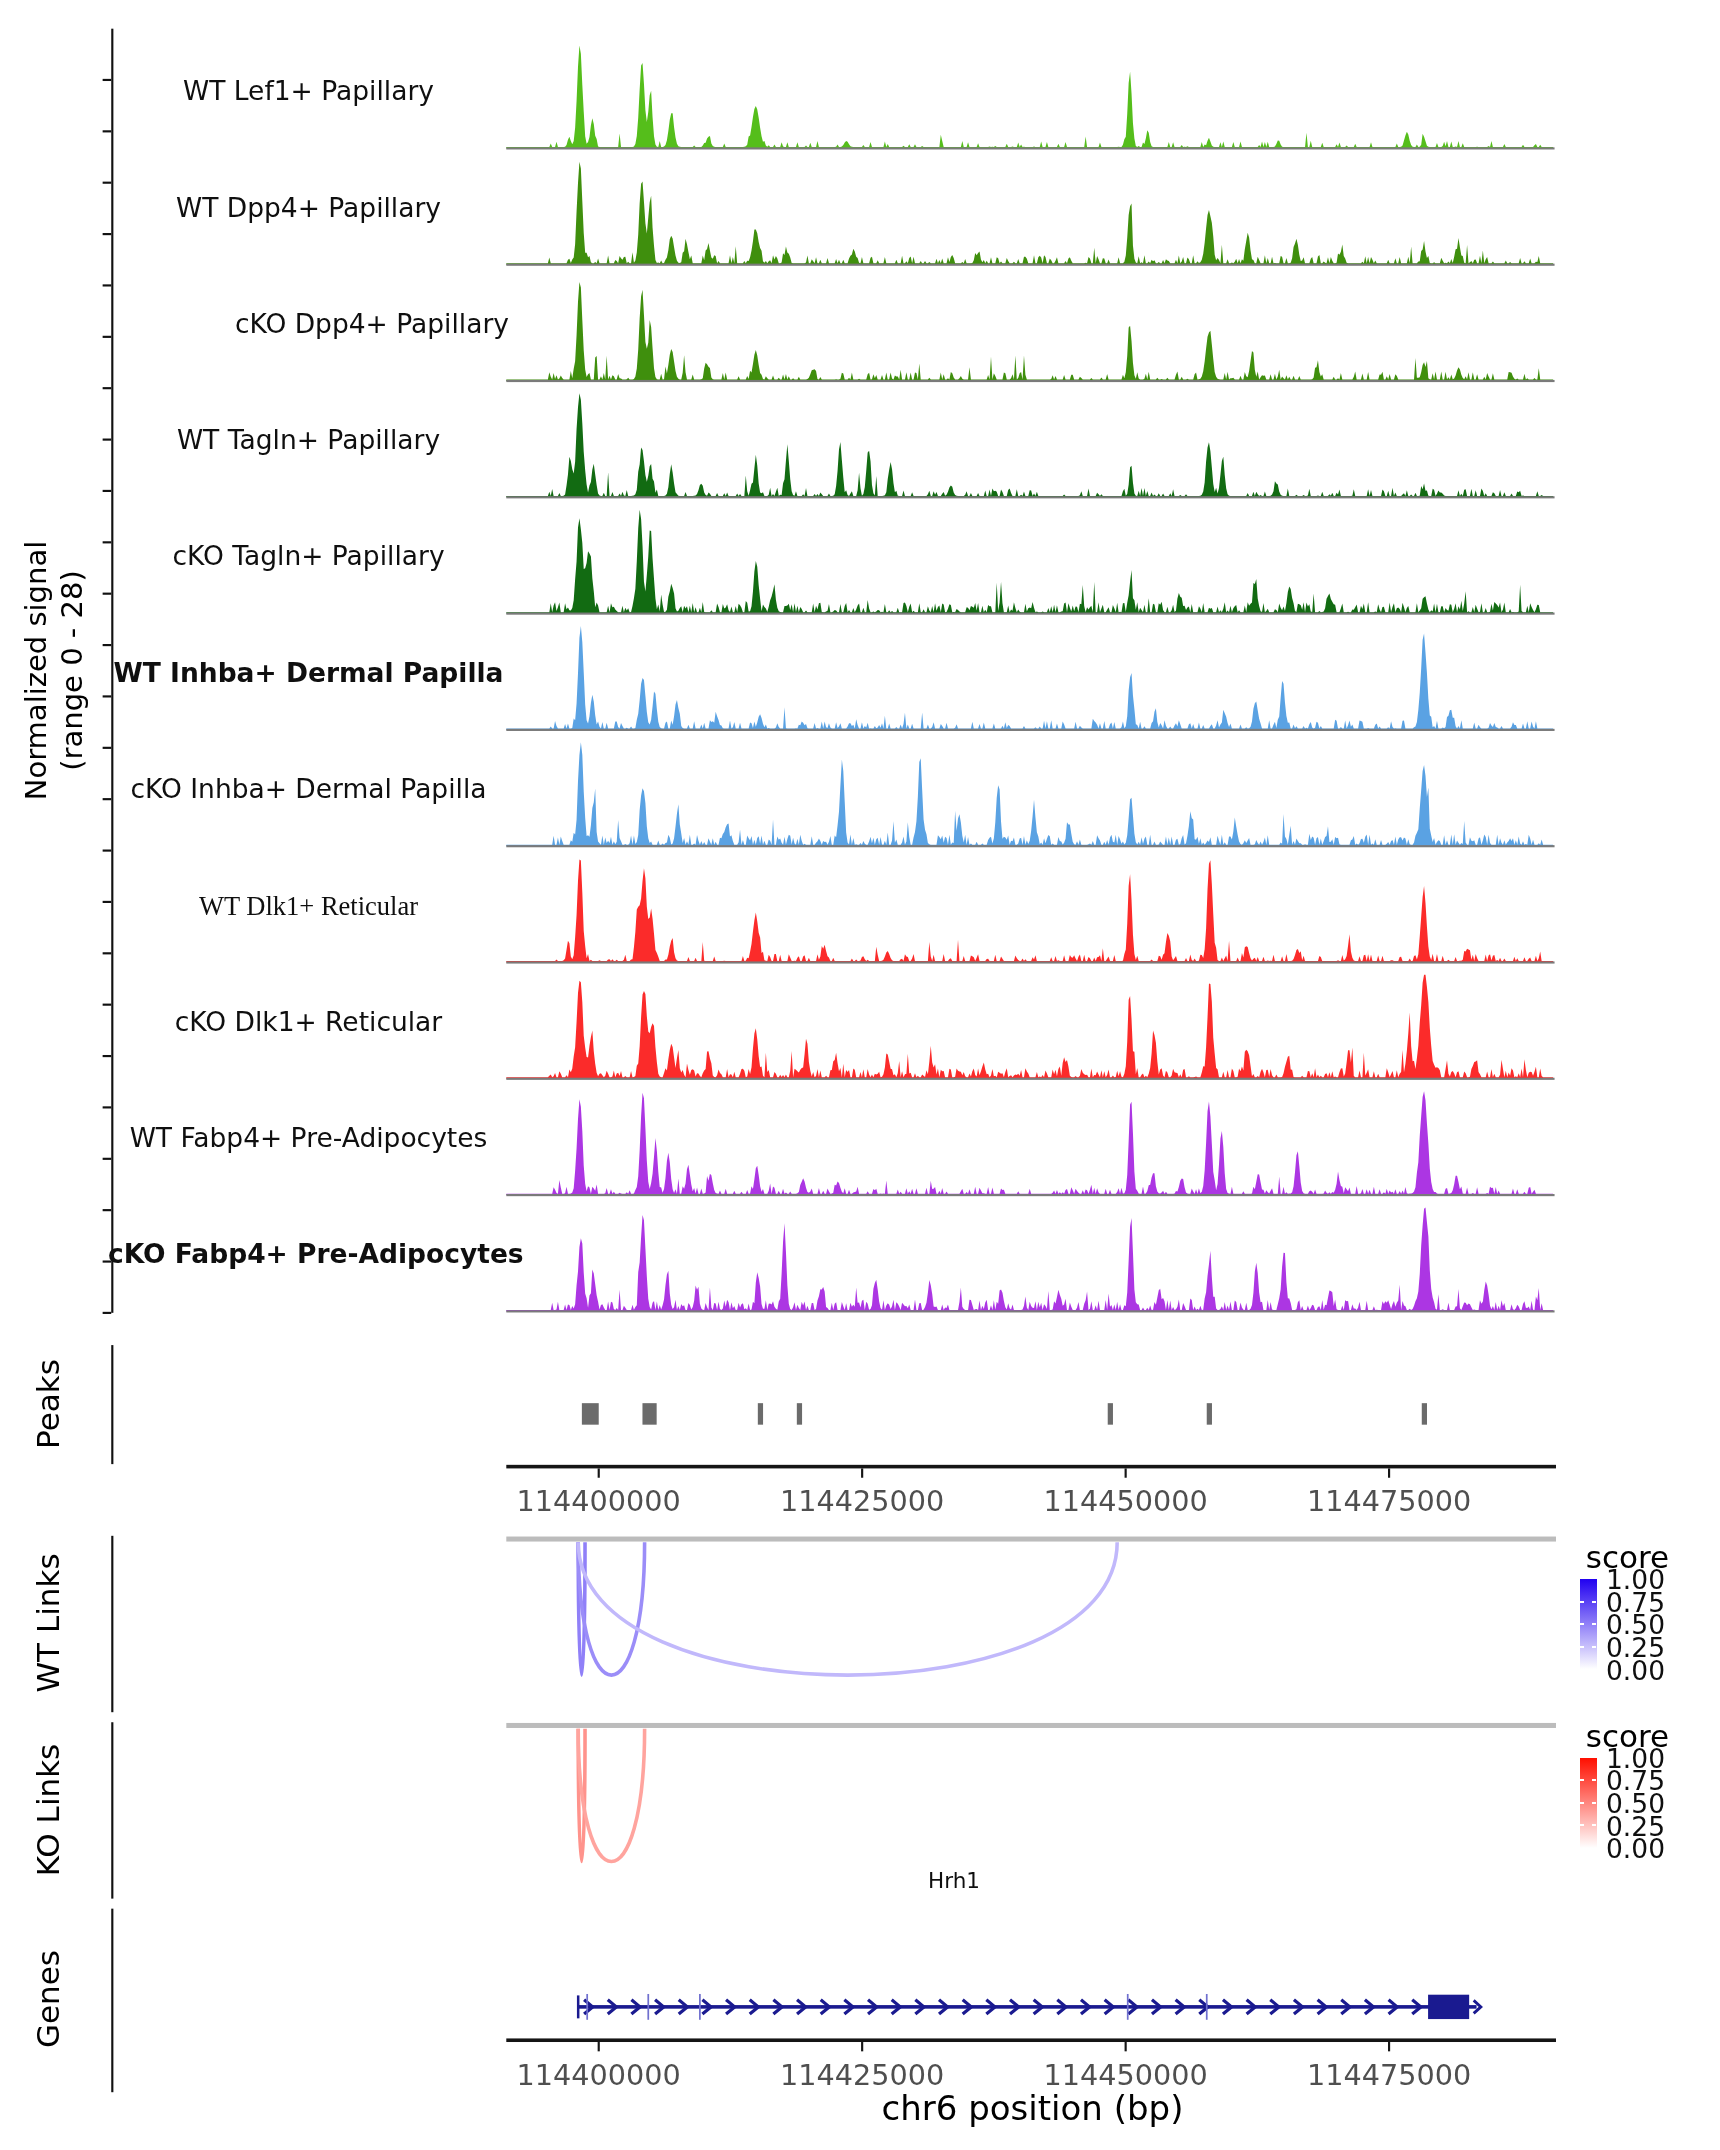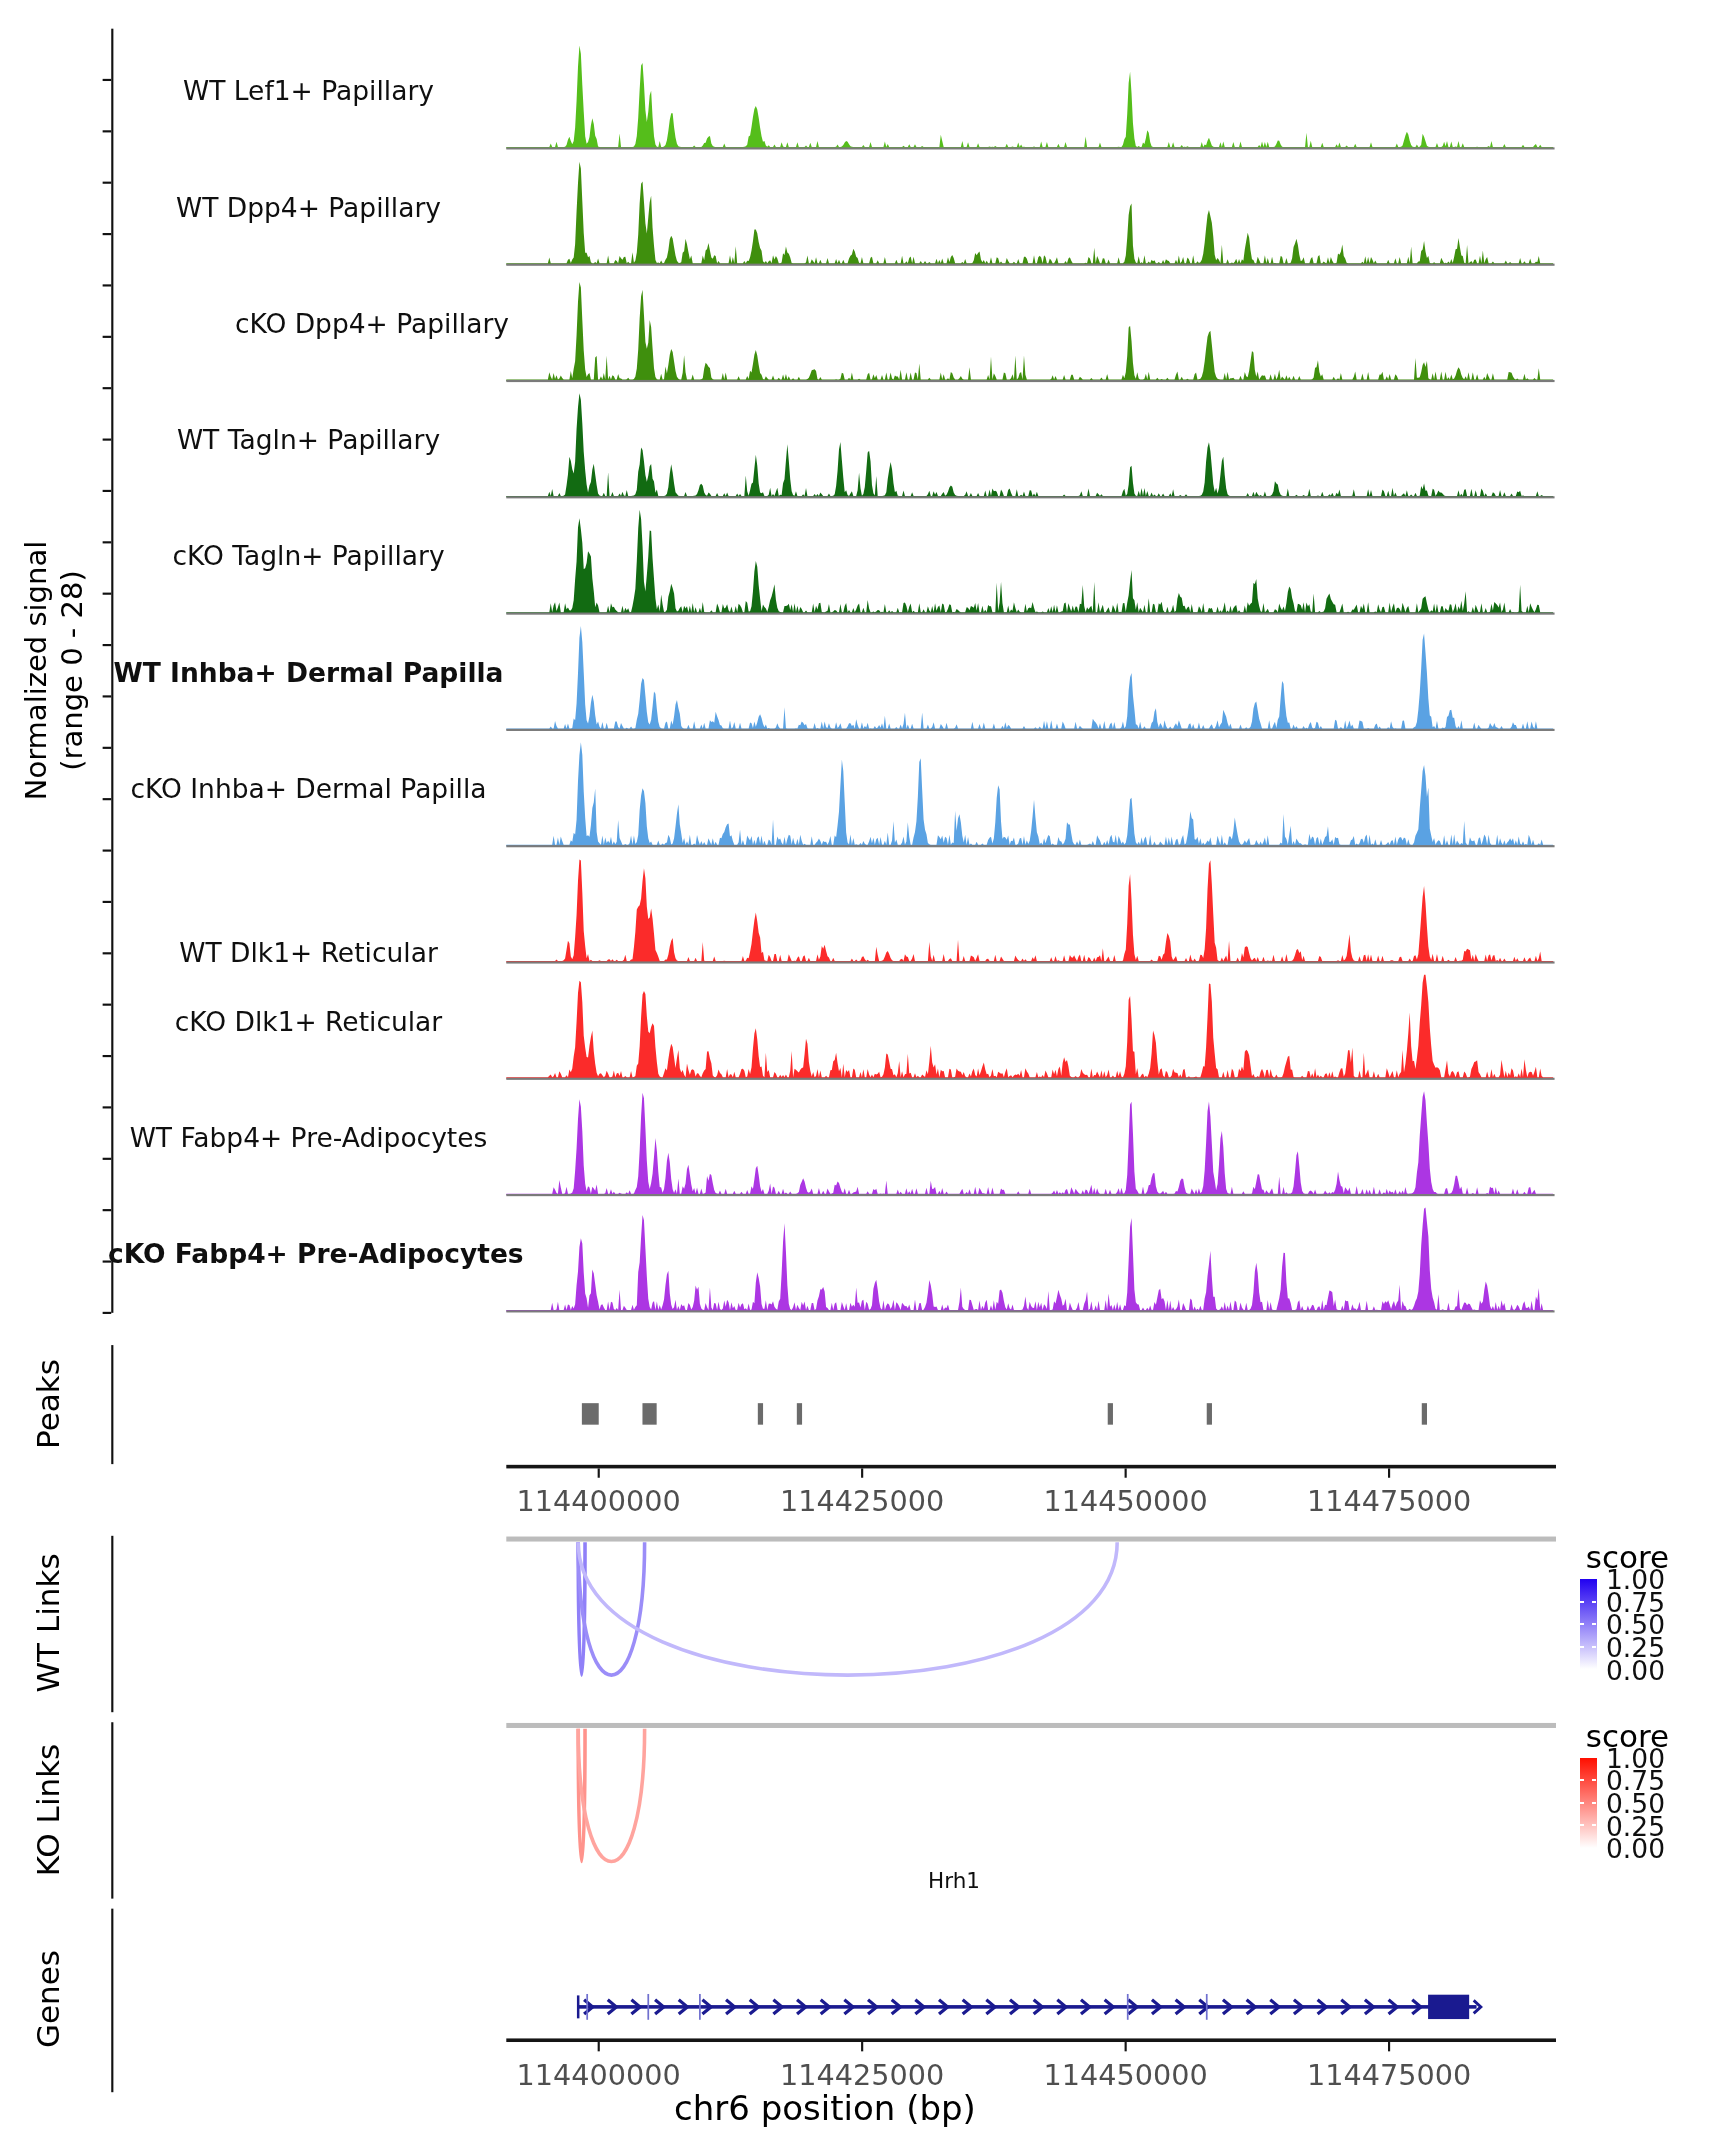--- a/index.html
+++ b/index.html
@@ -10,21 +10,21 @@
   .vlabel{position:absolute;display:flex;flex-direction:column;align-items:center;justify-content:center;
           transform:rotate(-90deg);white-space:nowrap;color:#000;}
   .track-label{position:absolute;left:108px;width:401px;text-align:center;
                font-size:26.5px;color:#0f0f0f;transform:translateY(-50%);white-space:nowrap;}
   .legend-title{position:absolute;font-size:31px;color:#000;text-align:center;width:201px;left:1527px;}
   .legend-bar{position:absolute;left:1580px;width:16.5px;height:90px;}
   .legend-dash{position:absolute;height:2.2px;background:#fff;}
   .legend-tick{position:absolute;left:1606px;font-size:26.5px;color:#0f0f0f;transform:translateY(-50%);}
   #gene-name{position:absolute;left:928px;top:1880px;width:215px;text-align:left;
              font-size:21.5px;color:#0f0f0f;transform:translateY(-50%);}
-  #xlabel{position:absolute;left:674px;top:2088px;width:717px;font-size:34px;color:#000;}
+  #xlabel{position:absolute;left:674px;top:2088px;width:717px;text-align:center;font-size:34px;color:#000;}
 </style>
 </head>
 <body>
 
 <div id="fig">
   <svg id="plot-svg" width="1721" height="2151" viewBox="0 0 2400 3000">
       <rect x="155" y="40" width="3" height="1791" fill="#111"></rect>
       <rect x="143" y="110.0" width="12" height="3" fill="#111"></rect>
       <rect x="143" y="181.7" width="12" height="3" fill="#111"></rect>
       <rect x="143" y="253.3" width="12" height="3" fill="#111"></rect>
@@ -169,21 +169,21 @@
   <div id="xlabel">chr6 position (bp)</div>
 
   <div id="labels-layer">
       <div class="track-label" style="top: 90px; text-align: center;">WT Lef1+ Papillary</div>
       <div class="track-label" style="top: 207px;">WT Dpp4+ Papillary</div>
       <div class="track-label" style="top: 323px; text-align: right;">cKO Dpp4+ Papillary</div>
       <div class="track-label" style="top: 439px;">WT Tagln+ Papillary</div>
       <div class="track-label" style="top: 555px;">cKO Tagln+ Papillary</div>
       <div class="track-label" style="top: 672px; font-weight: bold;">WT Inhba+ Dermal Papilla</div>
       <div class="track-label" style="top: 788px;">cKO Inhba+ Dermal Papilla</div>
-      <div class="track-label" style="top: 952px;">WT Dlk1+ Reticular</div>
+      <div class="track-label" style="top: 906px; font-family: Liberation Serif, serif;">WT Dlk1+ Reticular</div>
       <div class="track-label" style="top: 1021px;">cKO Dlk1+ Reticular</div>
       <div class="track-label" style="top: 1137px;">WT Fabp4+ Pre-Adipocytes</div>
       <div class="track-label" style="top: 1253px; font-weight: bold;">cKO Fabp4+ Pre-Adipocytes</div>
       <div class="legend-title" style="top: 1539px;">score</div>
       <div class="legend-bar" style="top: 1579px; background: linear-gradient(rgb(33, 1, 240), rgb(255, 255, 255));"></div>
       <div class="legend-dash" style="left: 1580px; width: 4.3px; top: 1601px;"></div>
       <div class="legend-dash" style="left: 1592px; width: 4.3px; top: 1601px;"></div>
       <div class="legend-dash" style="left: 1580px; width: 4.3px; top: 1623px;"></div>
       <div class="legend-dash" style="left: 1592px; width: 4.3px; top: 1623px;"></div>
       <div class="legend-dash" style="left: 1580px; width: 4.3px; top: 1646px;"></div>

